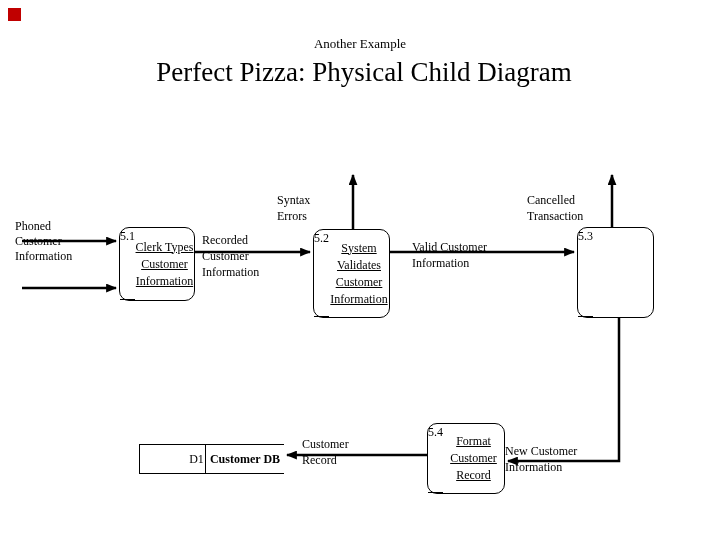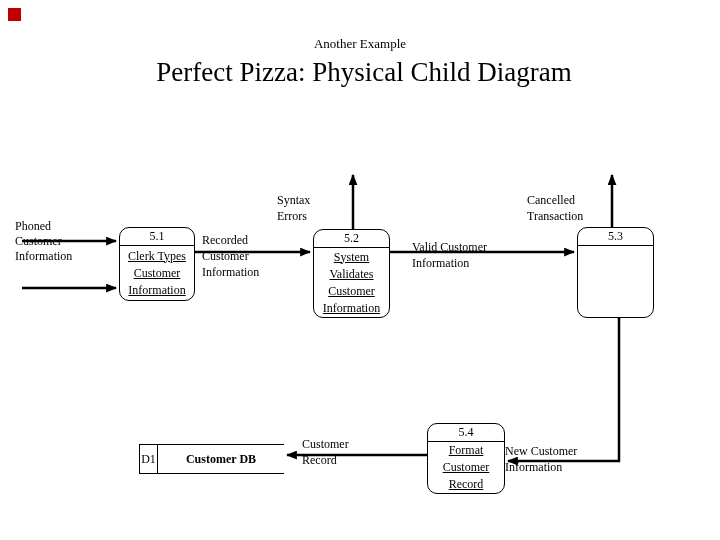--- a/index.html
+++ b/index.html
@@ -6,33 +6,33 @@
   #slide{
     position:relative;width:720px;height:540px;background:#ffffff;overflow:hidden;
     font-family:"Liberation Serif","DejaVu Serif",serif;color:#000;
   }
   .accent-square{position:absolute;left:8px;top:8px;width:13px;height:13px;}
   .slide-subtitle{position:absolute;left:0;right:0;top:36px;text-align:center;font-size:13px;line-height:16px;}
   .slide-title{position:absolute;left:8px;right:0;top:56px;text-align:center;font-size:27px;line-height:32px;}
   .arrow-layer{position:absolute;left:0;top:0;width:720px;height:540px;}
   .process{
     position:absolute;border:1.5px solid #000;border-radius:10px;background:#fff;
-    display:flex;flex-direction:column;text-align:center;font-size:12px;box-sizing:border-box;
+    display:flex;flex-direction:row;text-align:center;font-size:12px;box-sizing:border-box;
   }
   .process-id{border-bottom:1.5px solid #000;line-height:17px;flex:0 0 auto;}
   .process-label{
     flex:1;display:flex;align-items:center;justify-content:center;
     white-space:pre-line;line-height:17px;text-decoration:underline;
   }
   .datastore{
     position:absolute;left:139px;top:444px;width:145px;height:30px;box-sizing:border-box;
     border-top:1.5px solid #000;border-bottom:1.5px solid #000;border-left:1.5px solid #000;
     display:flex;font-size:12px;background:transparent;
   }
-  .ds-id{flex:0 0 17px;border-right:1.5px solid #000;display:flex;align-items:center;justify-content:center;}
+  .ds-id{flex:0 0 17px;border-right:1.5px solid #000;display:flex;align-items:center;justify-content:center;margin-left:48px;}
   .ds-label{flex:1;display:flex;align-items:center;justify-content:center;font-weight:bold;}
   .flow-label{
     position:absolute;font-size:12px;line-height:15px;white-space:pre-line;
   }
   .lh16{line-height:16px;}
 </style>
 </head>
 <body>
 
 <div id="slide">

